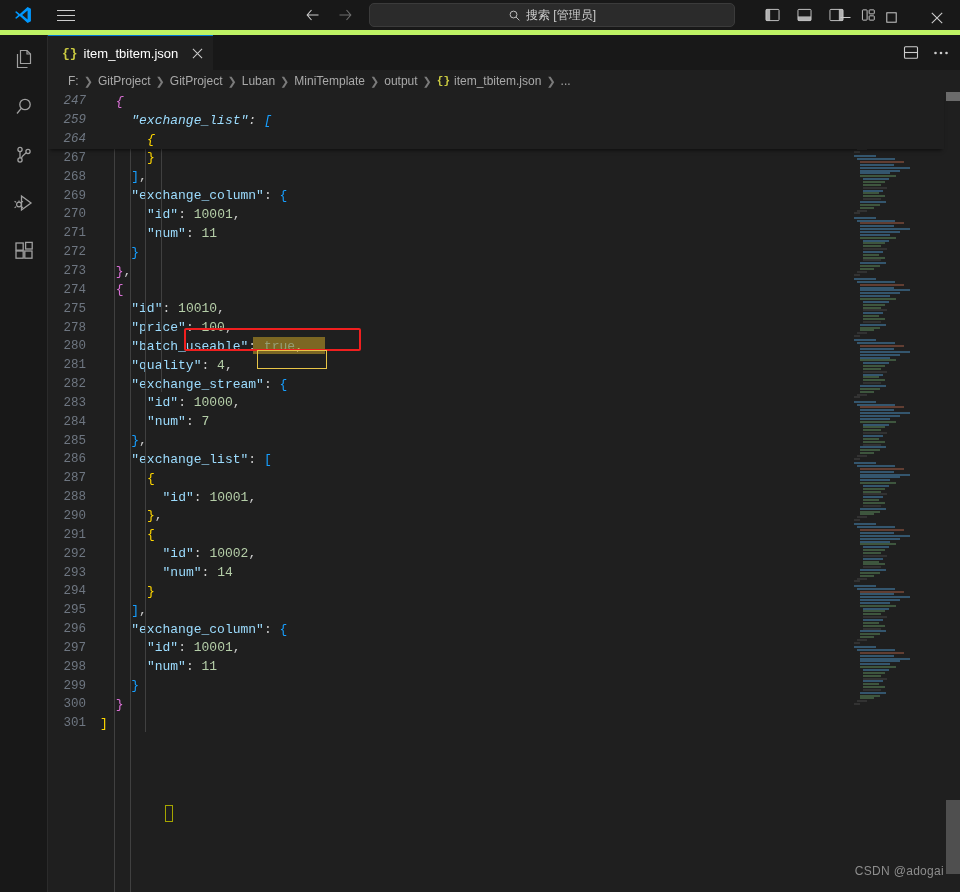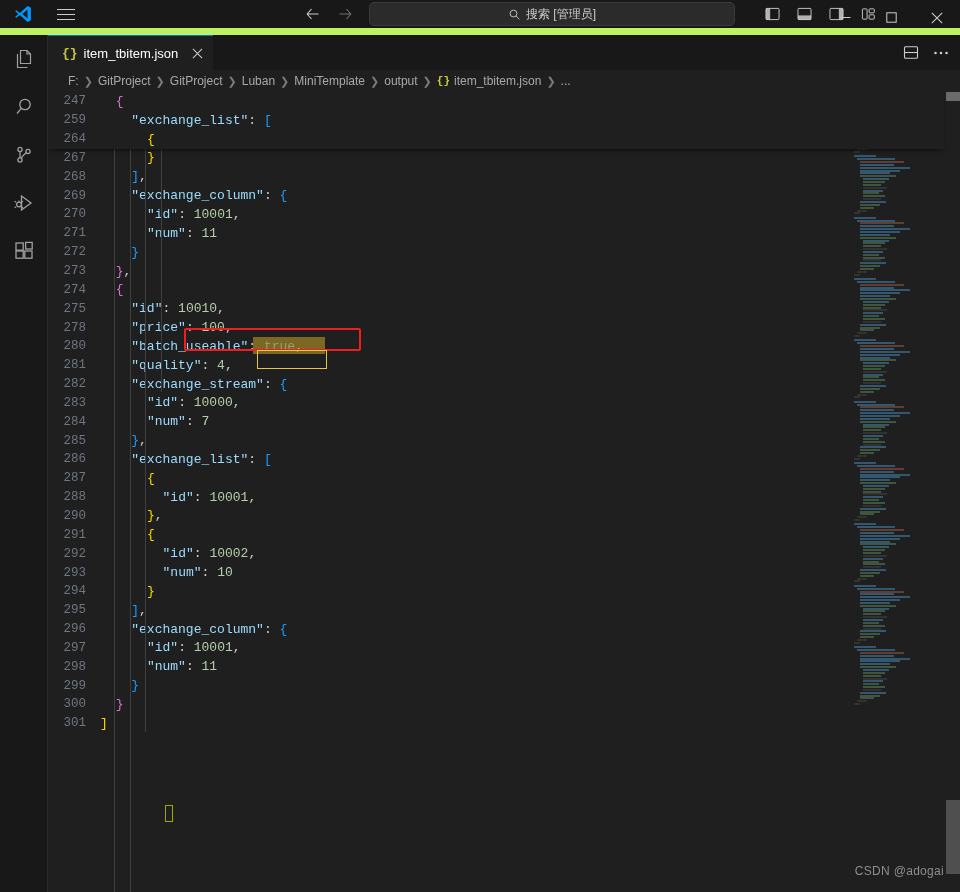--- a/index.html
+++ b/index.html
@@ -8,21 +8,21 @@
     background: #1f1f1f;
     font-family: "Liberation Sans", sans-serif;
     overflow: hidden;
   }
   #app { position: relative; width: 960px; height: 892px; background: #1f1f1f; }
 
   
   .titlebar {
     position: absolute; top: 0; left: 0; width: 960px; height: 35px;
     background: #181818; display: flex; align-items: center;
-    border-bottom: 7px solid #bef264;
+    border-bottom: 5px solid #bef264;
   }
   .tb-logo { width: 46px; height: 35px; display: flex; align-items: center; justify-content: center; }
   .tb-hamburger { width: 40px; height: 35px; display: flex; align-items: center; justify-content: center; }
   .tb-hamburger .bars { width: 18px; }
   .tb-hamburger .bars i { display: block; height: 1px; background: #cccccc; margin: 4px 0; }
   .tb-nav { display: flex; align-items: center; margin-left: 216px; gap: 10px; }
   .tb-arrow { width: 22px; height: 22px; display: flex; align-items: center; justify-content: center;
     color: #9a9a9a; font-size: 17px; line-height: 1; }
   .tb-arrow.dim { color: #6e6e6e; }
   .tb-search {
@@ -80,21 +80,21 @@
     font-family: "Liberation Mono", monospace; font-size: 13px; white-space: pre;
   }
   .ln {
     width: 52px; text-align: right; padding-right: 14px; color: #6e7681; flex: none;
     font-family: "Liberation Mono", monospace; font-size: 12.5px;
   }
   .lc { position: relative; padding-left: 0; }
 
   .sticky {
     position: absolute; top: 0; left: 0; right: 16px; z-index: 20;
-    background: #1f1f1f; box-shadow: 0 3px 4px -2px rgba(0,0,0,0.65);
+    background: #1f1f1f; box-shadow: 0 3px 4px -2px rgba(0,0,0,0.65); font-style: italic;
   }
   .sticky .line { background: #1f1f1f; }
 
   
   .t-key   { color: #9cdcfe; }
   .t-str   { color: #ce9178; }
   .t-num   { color: #b5cea8; }
   .t-bool  { color: #569cd6; }
   .t-punct { color: #cccccc; }
   .br0 { color: #ffd700; }
@@ -355,21 +355,21 @@
           <div class="line"><span class="ln">282</span><span class="lc" style="padding-left: 31.28px;"><span class="t-key">"exchange_stream"</span><span class="t-punct">: </span><span class="br2">{</span></span></div>
           <div class="line"><span class="ln">283</span><span class="lc" style="padding-left: 46.92px;"><span class="t-key">"id"</span><span class="t-punct">: </span><span class="t-num">10000</span><span class="t-punct">,</span></span></div>
           <div class="line"><span class="ln">284</span><span class="lc" style="padding-left: 46.92px;"><span class="t-key">"num"</span><span class="t-punct">: </span><span class="t-num">7</span></span></div>
           <div class="line"><span class="ln">285</span><span class="lc" style="padding-left: 31.28px;"><span class="br2">}</span><span class="t-punct">,</span></span></div>
           <div class="line"><span class="ln">286</span><span class="lc" style="padding-left: 31.28px;"><span class="t-key">"exchange_list"</span><span class="t-punct">: </span><span class="br2">[</span></span></div>
           <div class="line"><span class="ln">287</span><span class="lc" style="padding-left: 46.92px;"><span class="br0">{</span></span></div>
           <div class="line"><span class="ln">288</span><span class="lc" style="padding-left: 62.56px;"><span class="t-key">"id"</span><span class="t-punct">: </span><span class="t-num">10001</span><span class="t-punct">,</span></span></div>
           <div class="line"><span class="ln">290</span><span class="lc" style="padding-left: 46.92px;"><span class="br0">}</span><span class="t-punct">,</span></span></div>
           <div class="line"><span class="ln">291</span><span class="lc" style="padding-left: 46.92px;"><span class="br0">{</span></span></div>
           <div class="line"><span class="ln">292</span><span class="lc" style="padding-left: 62.56px;"><span class="t-key">"id"</span><span class="t-punct">: </span><span class="t-num">10002</span><span class="t-punct">,</span></span></div>
-          <div class="line"><span class="ln">293</span><span class="lc" style="padding-left: 62.56px;"><span class="t-key">"num"</span><span class="t-punct">: </span><span class="t-num">10</span></span></div>
+          <div class="line"><span class="ln">293</span><span class="lc" style="padding-left: 62.56px;"><span class="t-key">"num"</span><span class="t-punct">: </span><span class="t-num">14</span></span></div>
           <div class="line"><span class="ln">294</span><span class="lc" style="padding-left: 46.92px;"><span class="br0">}</span></span></div>
           <div class="line"><span class="ln">295</span><span class="lc" style="padding-left: 31.28px;"><span class="br2">]</span><span class="t-punct">,</span></span></div>
           <div class="line"><span class="ln">296</span><span class="lc" style="padding-left: 31.28px;"><span class="t-key">"exchange_column"</span><span class="t-punct">: </span><span class="br2">{</span></span></div>
           <div class="line"><span class="ln">297</span><span class="lc" style="padding-left: 46.92px;"><span class="t-key">"id"</span><span class="t-punct">: </span><span class="t-num">10001</span><span class="t-punct">,</span></span></div>
           <div class="line"><span class="ln">298</span><span class="lc" style="padding-left: 46.92px;"><span class="t-key">"num"</span><span class="t-punct">: </span><span class="t-num">11</span></span></div>
           <div class="line"><span class="ln">299</span><span class="lc" style="padding-left: 31.28px;"><span class="br2">}</span></span></div>
           <div class="line"><span class="ln">300</span><span class="lc" style="padding-left: 15.64px;"><span class="br1">}</span></span></div>
           <div class="line"><span class="ln">301</span><span class="lc" style="padding-left: 0px;"><span class="br0">]</span></span></div>
         </div>
 

